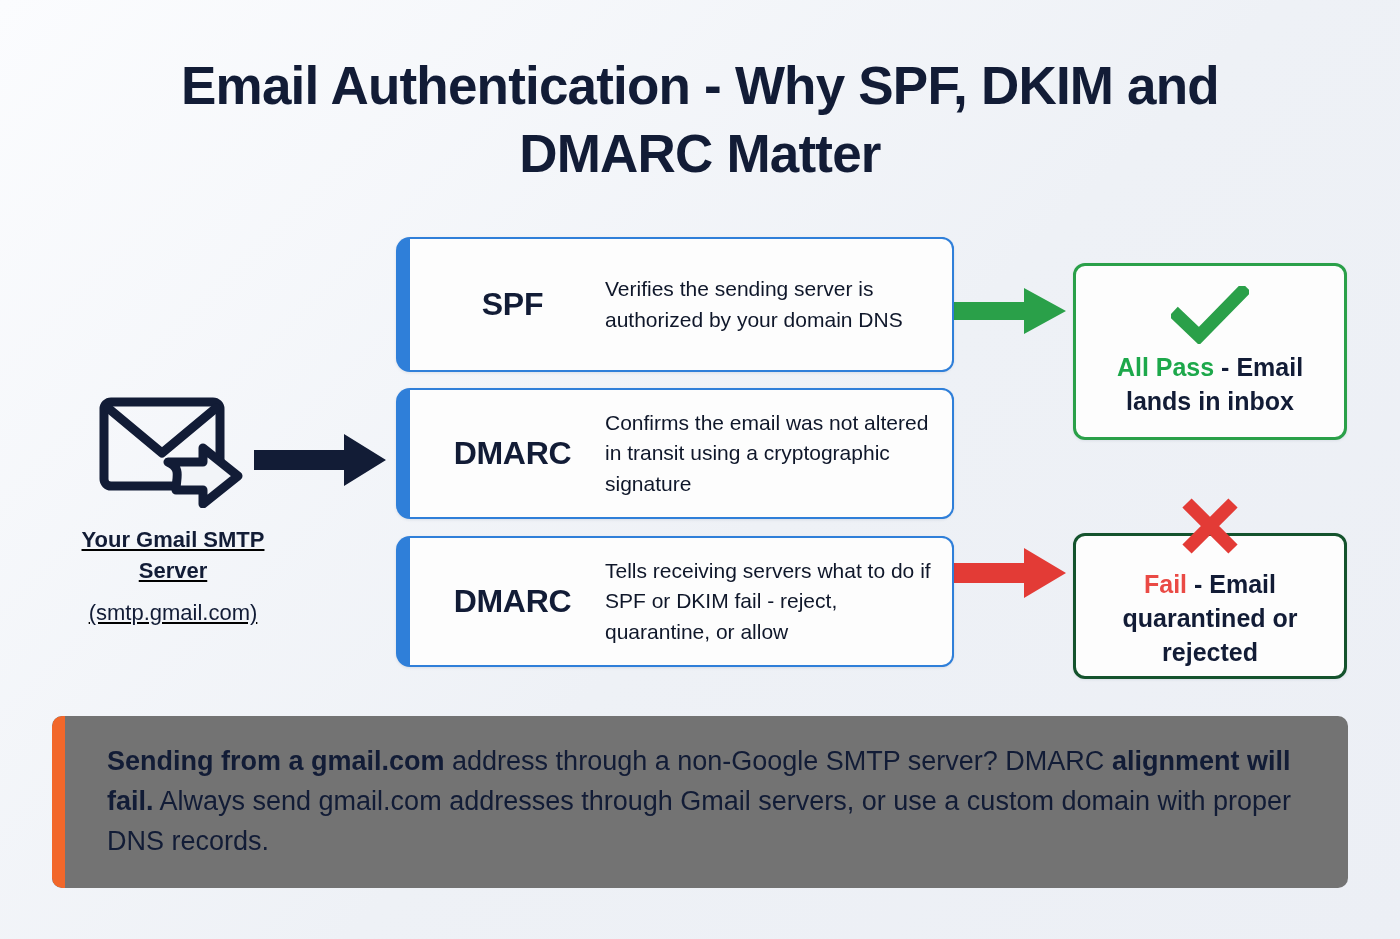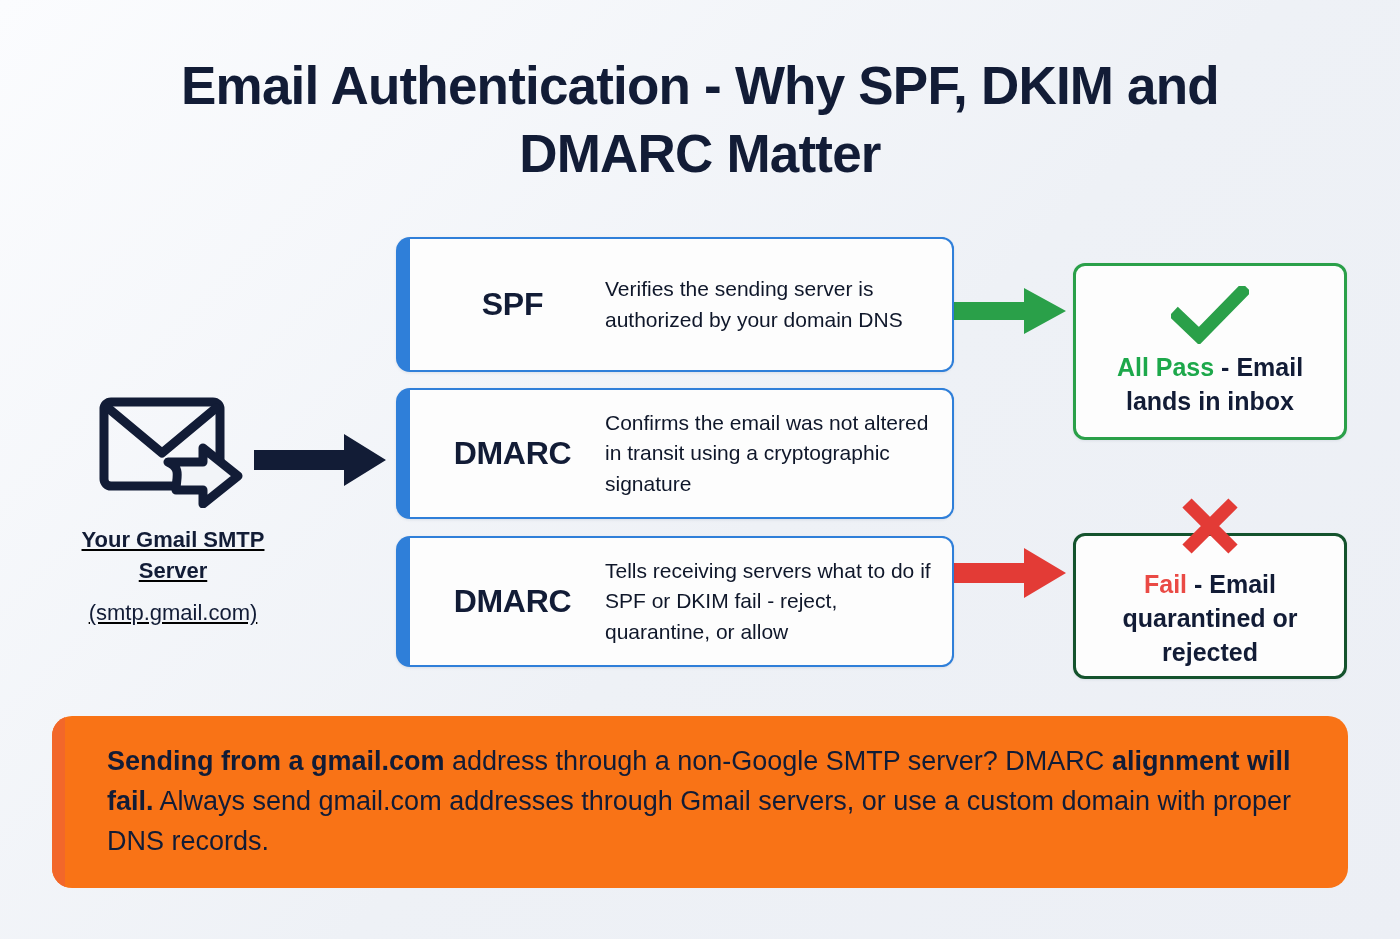--- a/index.html
+++ b/index.html
@@ -165,22 +165,22 @@
   .kw-pass { color: #1da84b; }
   .kw-fail { color: #ea4a45; }
 
   
   .callout {
     position: absolute;
     left: 52px;
     top: 716px;
     width: 1296px;
     height: 172px;
-    background: #f97316;
-    border-radius: 20px;
+    background: #737373;
+    border-radius: 10px;
     box-sizing: border-box;
     display: flex;
     align-items: center;
     overflow: hidden;
   }
   .callout-bar {
     flex: 0 0 13px;
     align-self: stretch;
     background: #f2672a;
     border-radius: 10px 0 0 10px;

